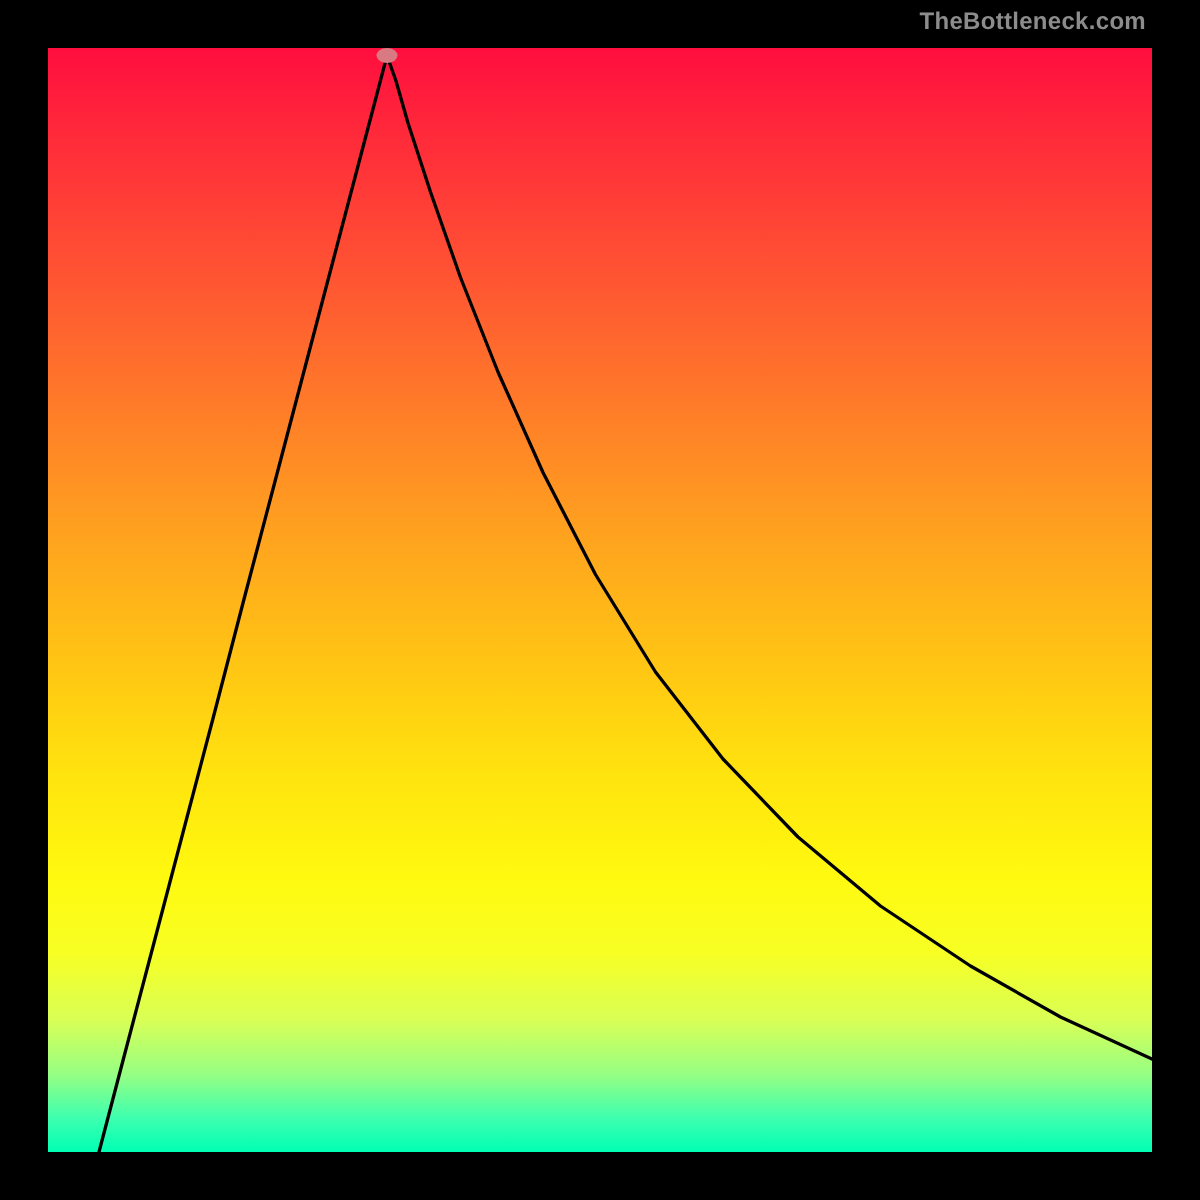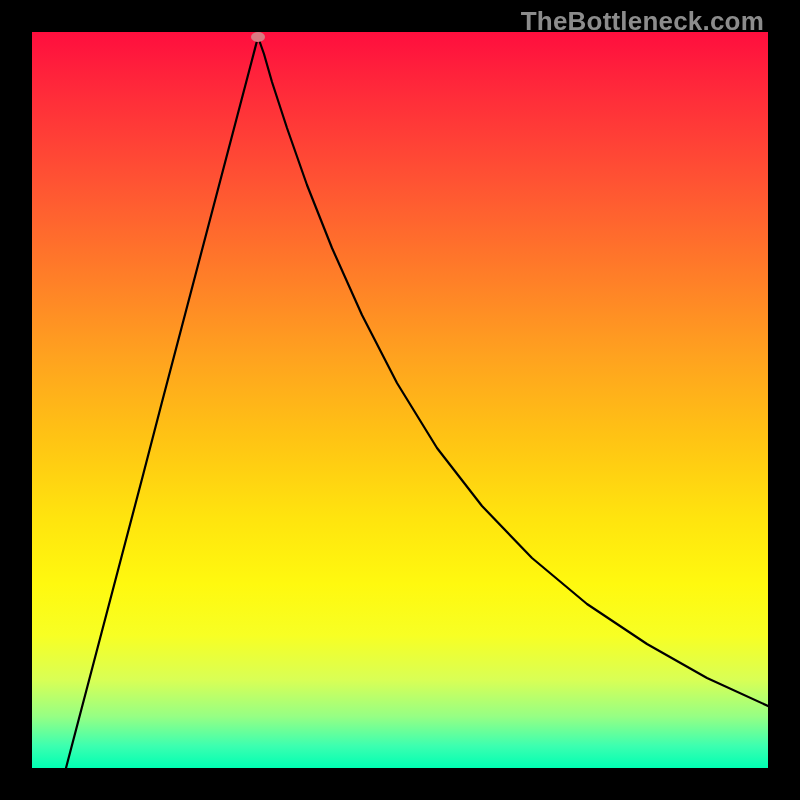--- a/index.html
+++ b/index.html
@@ -30,21 +30,21 @@
       #96ff84 93%,
       #3cffb0 97%,
       #00ffb3 100%
     );
   }
   .watermark {
     position: absolute;
     right: 36px;
     top: 6px;
     font-family: Arial, Helvetica, sans-serif;
-    font-size: 26px;
+    font-size: 16px;
     font-weight: 700;
     color: #8c8c8c;
     letter-spacing: 0.2px;
   }
   .curve {
     position: absolute;
     left: 0;
     top: 0;
     width: 736px;
     height: 736px;

